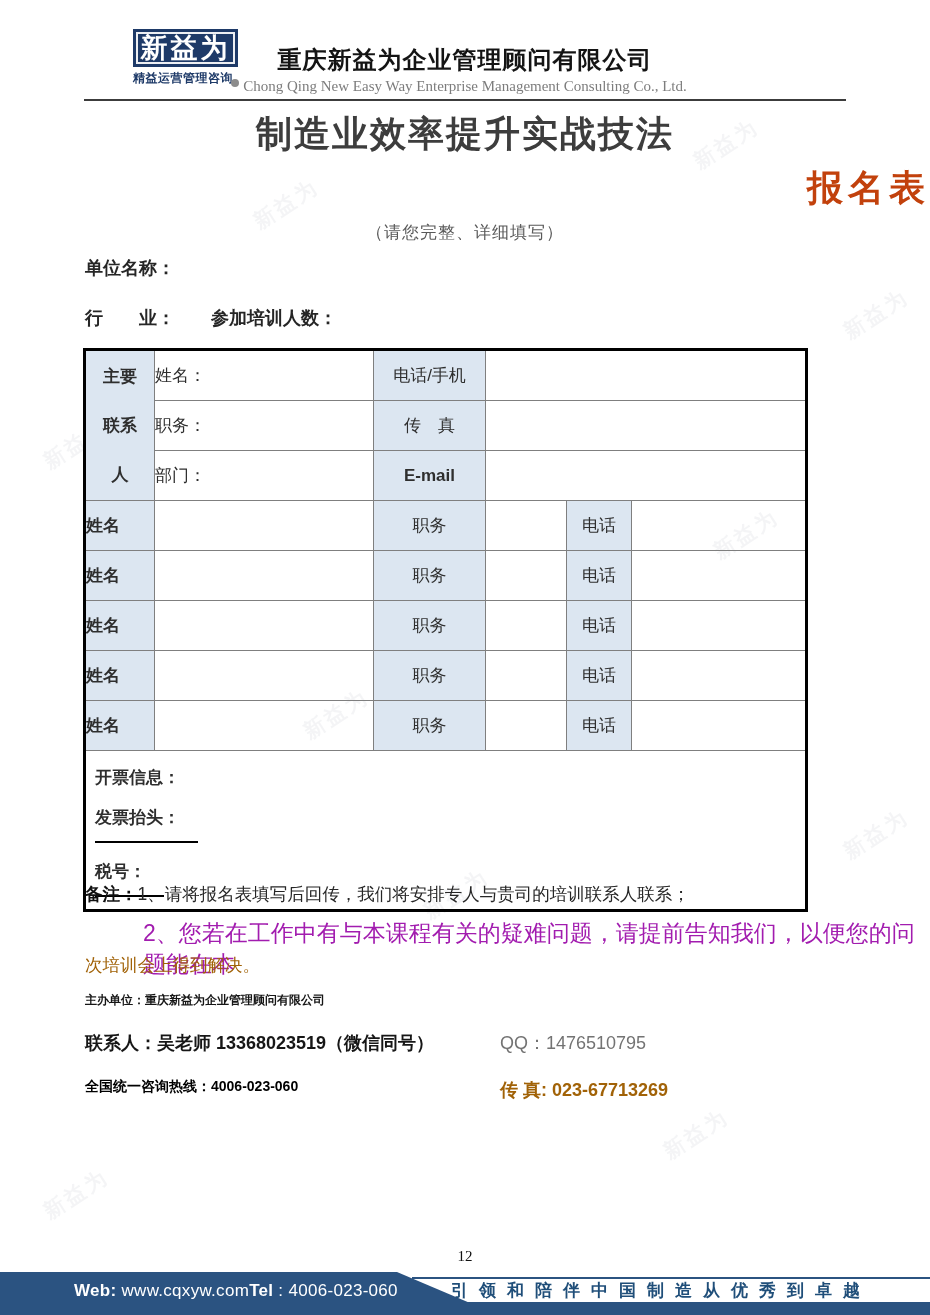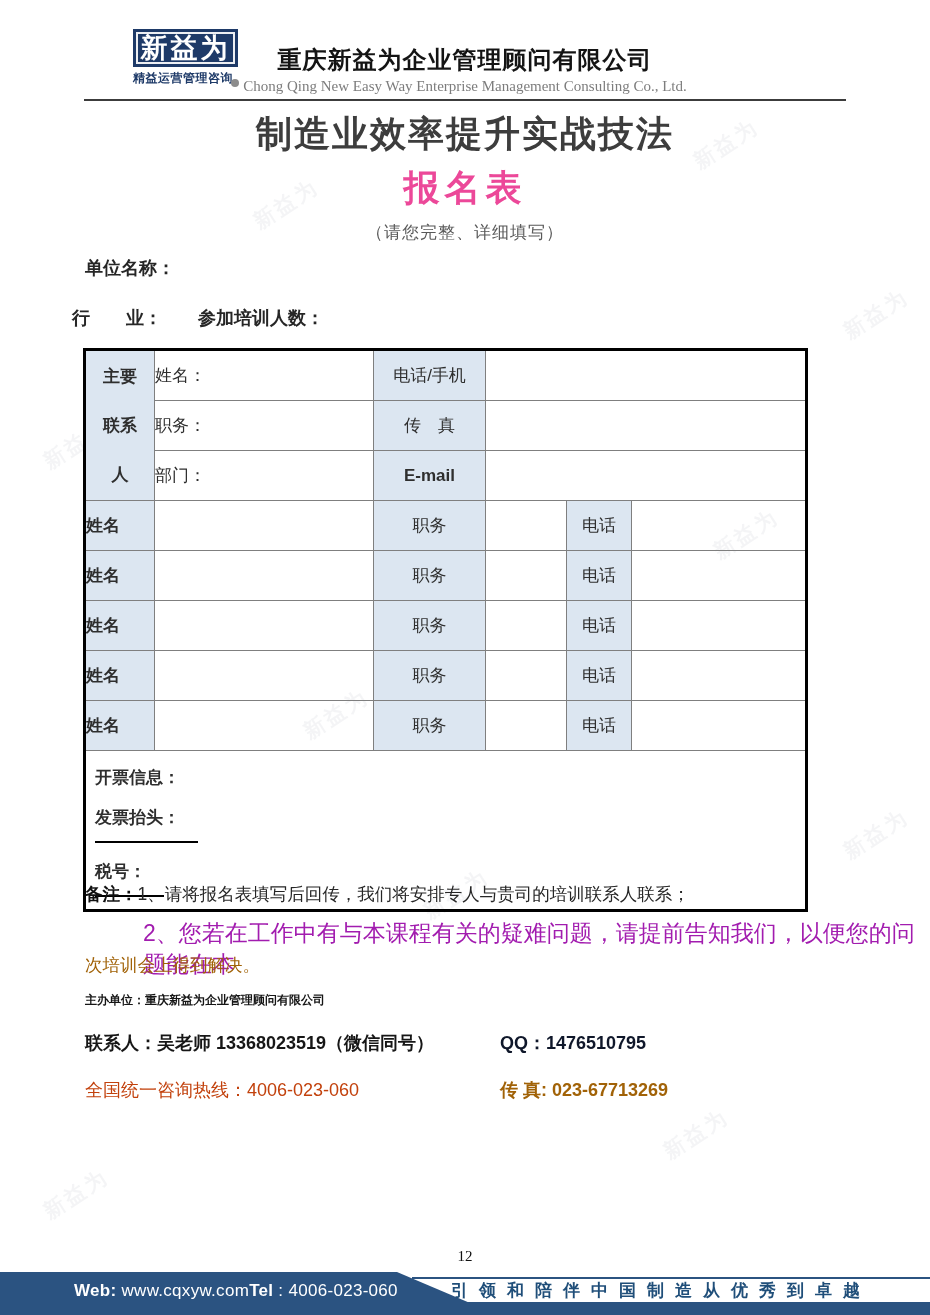--- a/index.html
+++ b/index.html
@@ -20,28 +20,28 @@
   .logo-dot{position:absolute;left:231px;top:79px;width:8px;height:8px;border-radius:50%;background:#8c8c8c;}
   .company-cn{position:absolute;left:0;top:44px;width:100%;text-align:center;
               font-size:24px;font-weight:bold;color:#141414;letter-spacing:1px;}
   .company-en{position:absolute;left:0;top:78px;width:100%;text-align:center;
               font-family:"Liberation Serif","DejaVu Serif",serif;font-size:15px;color:#7d7d7d;}
   .header-rule{position:absolute;left:84px;top:99px;width:762px;height:2px;background:#3c3c3c;}
 
   
   .title1{position:absolute;left:0;top:110px;width:100%;text-align:center;
           font-size:36px;font-weight:bold;color:#3d3d3d;letter-spacing:2px;}
-  .title2{position:absolute;left:0;top:164px;width:100%;text-align:center;
-          font-size:36px;font-weight:bold;color:#ec4899;letter-spacing:5px;}
+  .title2{position:absolute;left:0;top:164px;width:100%;text-align:right;
+          font-size:36px;font-weight:bold;color:#c2410c;letter-spacing:5px;}
   .subtitle{position:absolute;left:0;top:221px;width:100%;text-align:center;
           font-size:17px;color:#595959;letter-spacing:1px;}
 
   
   .company-label{position:absolute;left:85px;top:256px;font-size:18px;font-weight:bold;color:#262626;}
-  .industry-line{position:absolute;left:72px;top:306px;font-size:18px;font-weight:bold;color:#262626;font-family:Liberation Mono, monospace;}
+  .industry-line{position:absolute;left:85px;top:306px;font-size:18px;font-weight:bold;color:#262626;font-family:Liberation Mono, monospace;}
 
   
   .reg-table{position:absolute;left:83px;top:348px;width:722px;
              border-collapse:collapse;table-layout:fixed;border:3px solid #000;}
   .reg-table td{border:1px solid #7f7f7f;height:49px;font-size:17px;color:#2e2e2e;
                 padding:0;vertical-align:middle;overflow:hidden;}
   .blue{background:#dce6f1;}
   .lbl{padding-left:13px;}
   .ctr{text-align:center;}
   .bold{font-weight:bold;}
@@ -54,22 +54,22 @@
   .inv-line:last-child{margin-bottom:6px;}
   .uline{display:inline-block;border-bottom:2px solid #000;padding:0 18px 12px 0;}
 
   
   .note1{position:absolute;left:85px;top:882px;font-size:17.5px;color:#262626;}
   .note1 .nlabel{font-weight:bold;color:#111;}
   .note2{position:absolute;left:143px;top:918px;font-size:23px;color:#a21caf;}
   .note3{position:absolute;left:85px;top:953px;font-size:17.5px;color:#a16207;}
   .org1{position:absolute;left:85px;top:992px;font-size:12px;font-weight:bold;color:#161616;}
   .org2{position:absolute;left:85px;top:1031px;font-size:18px;font-weight:bold;color:#161616;}
-  .qq  {position:absolute;left:500px;top:1031px;font-size:18px;font-weight:bold;color:#0f172a;}
-  .org3{position:absolute;left:85px;top:1078px;font-size:18px;font-weight:normal;color:#c2410c;}
+  .qq  {position:absolute;left:500px;top:1031px;font-size:18px;font-weight:normal;color:#737373;}
+  .org3{position:absolute;left:85px;top:1078px;font-size:14px;font-weight:bold;color:#000000;}
   .fax {position:absolute;left:500px;top:1078px;font-size:18px;font-weight:bold;color:#a16207;}
 
   
   .page-number{position:absolute;left:0;top:1248px;width:100%;text-align:center;
                font-family:"Liberation Serif","DejaVu Serif",serif;font-size:15px;color:#111;}
   .footer-strip{position:absolute;left:0;top:1302px;width:930px;height:13px;background:#2b5381;}
   .footer-thinline{position:absolute;left:412px;top:1277px;width:518px;height:2px;background:#2b5381;}
   .footer-block{position:absolute;left:0;top:1272px;width:470px;height:43px;background:#2b5381;
                 clip-path:polygon(0 0,397px 0,470px 31px,470px 43px,0 43px);}
   .footer-web{position:absolute;left:74px;top:1281px;font-size:17px;color:#fff;letter-spacing:.3px;}

